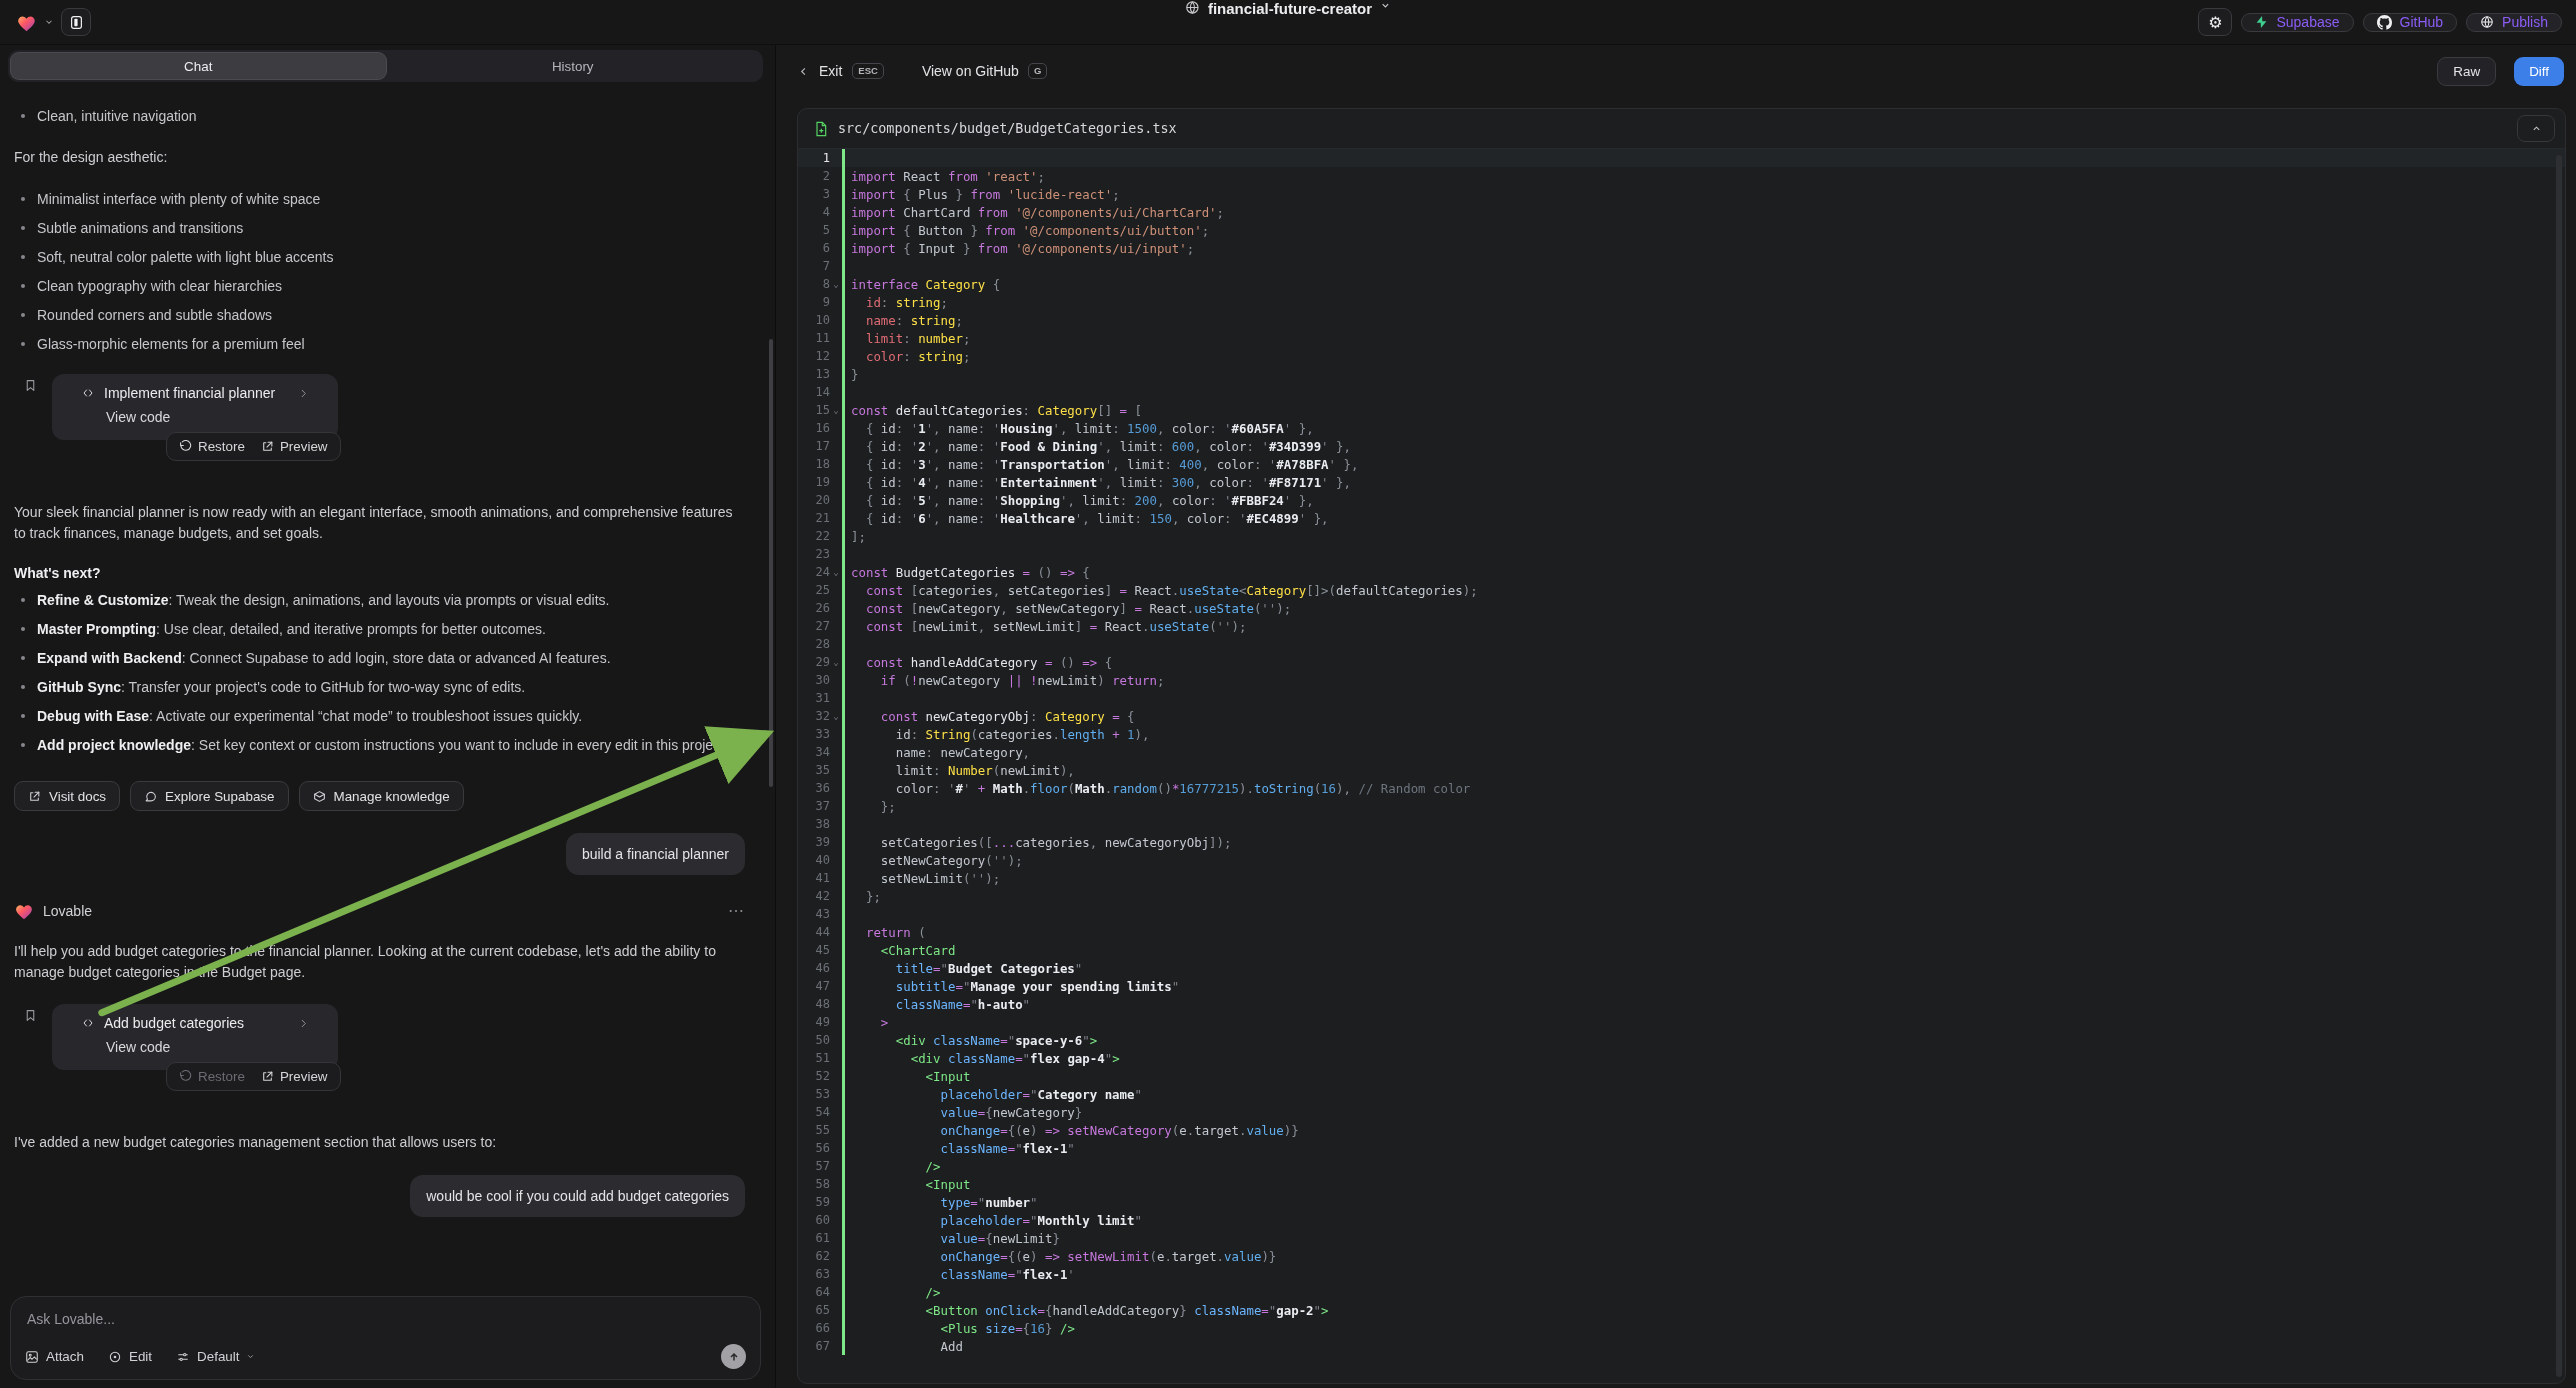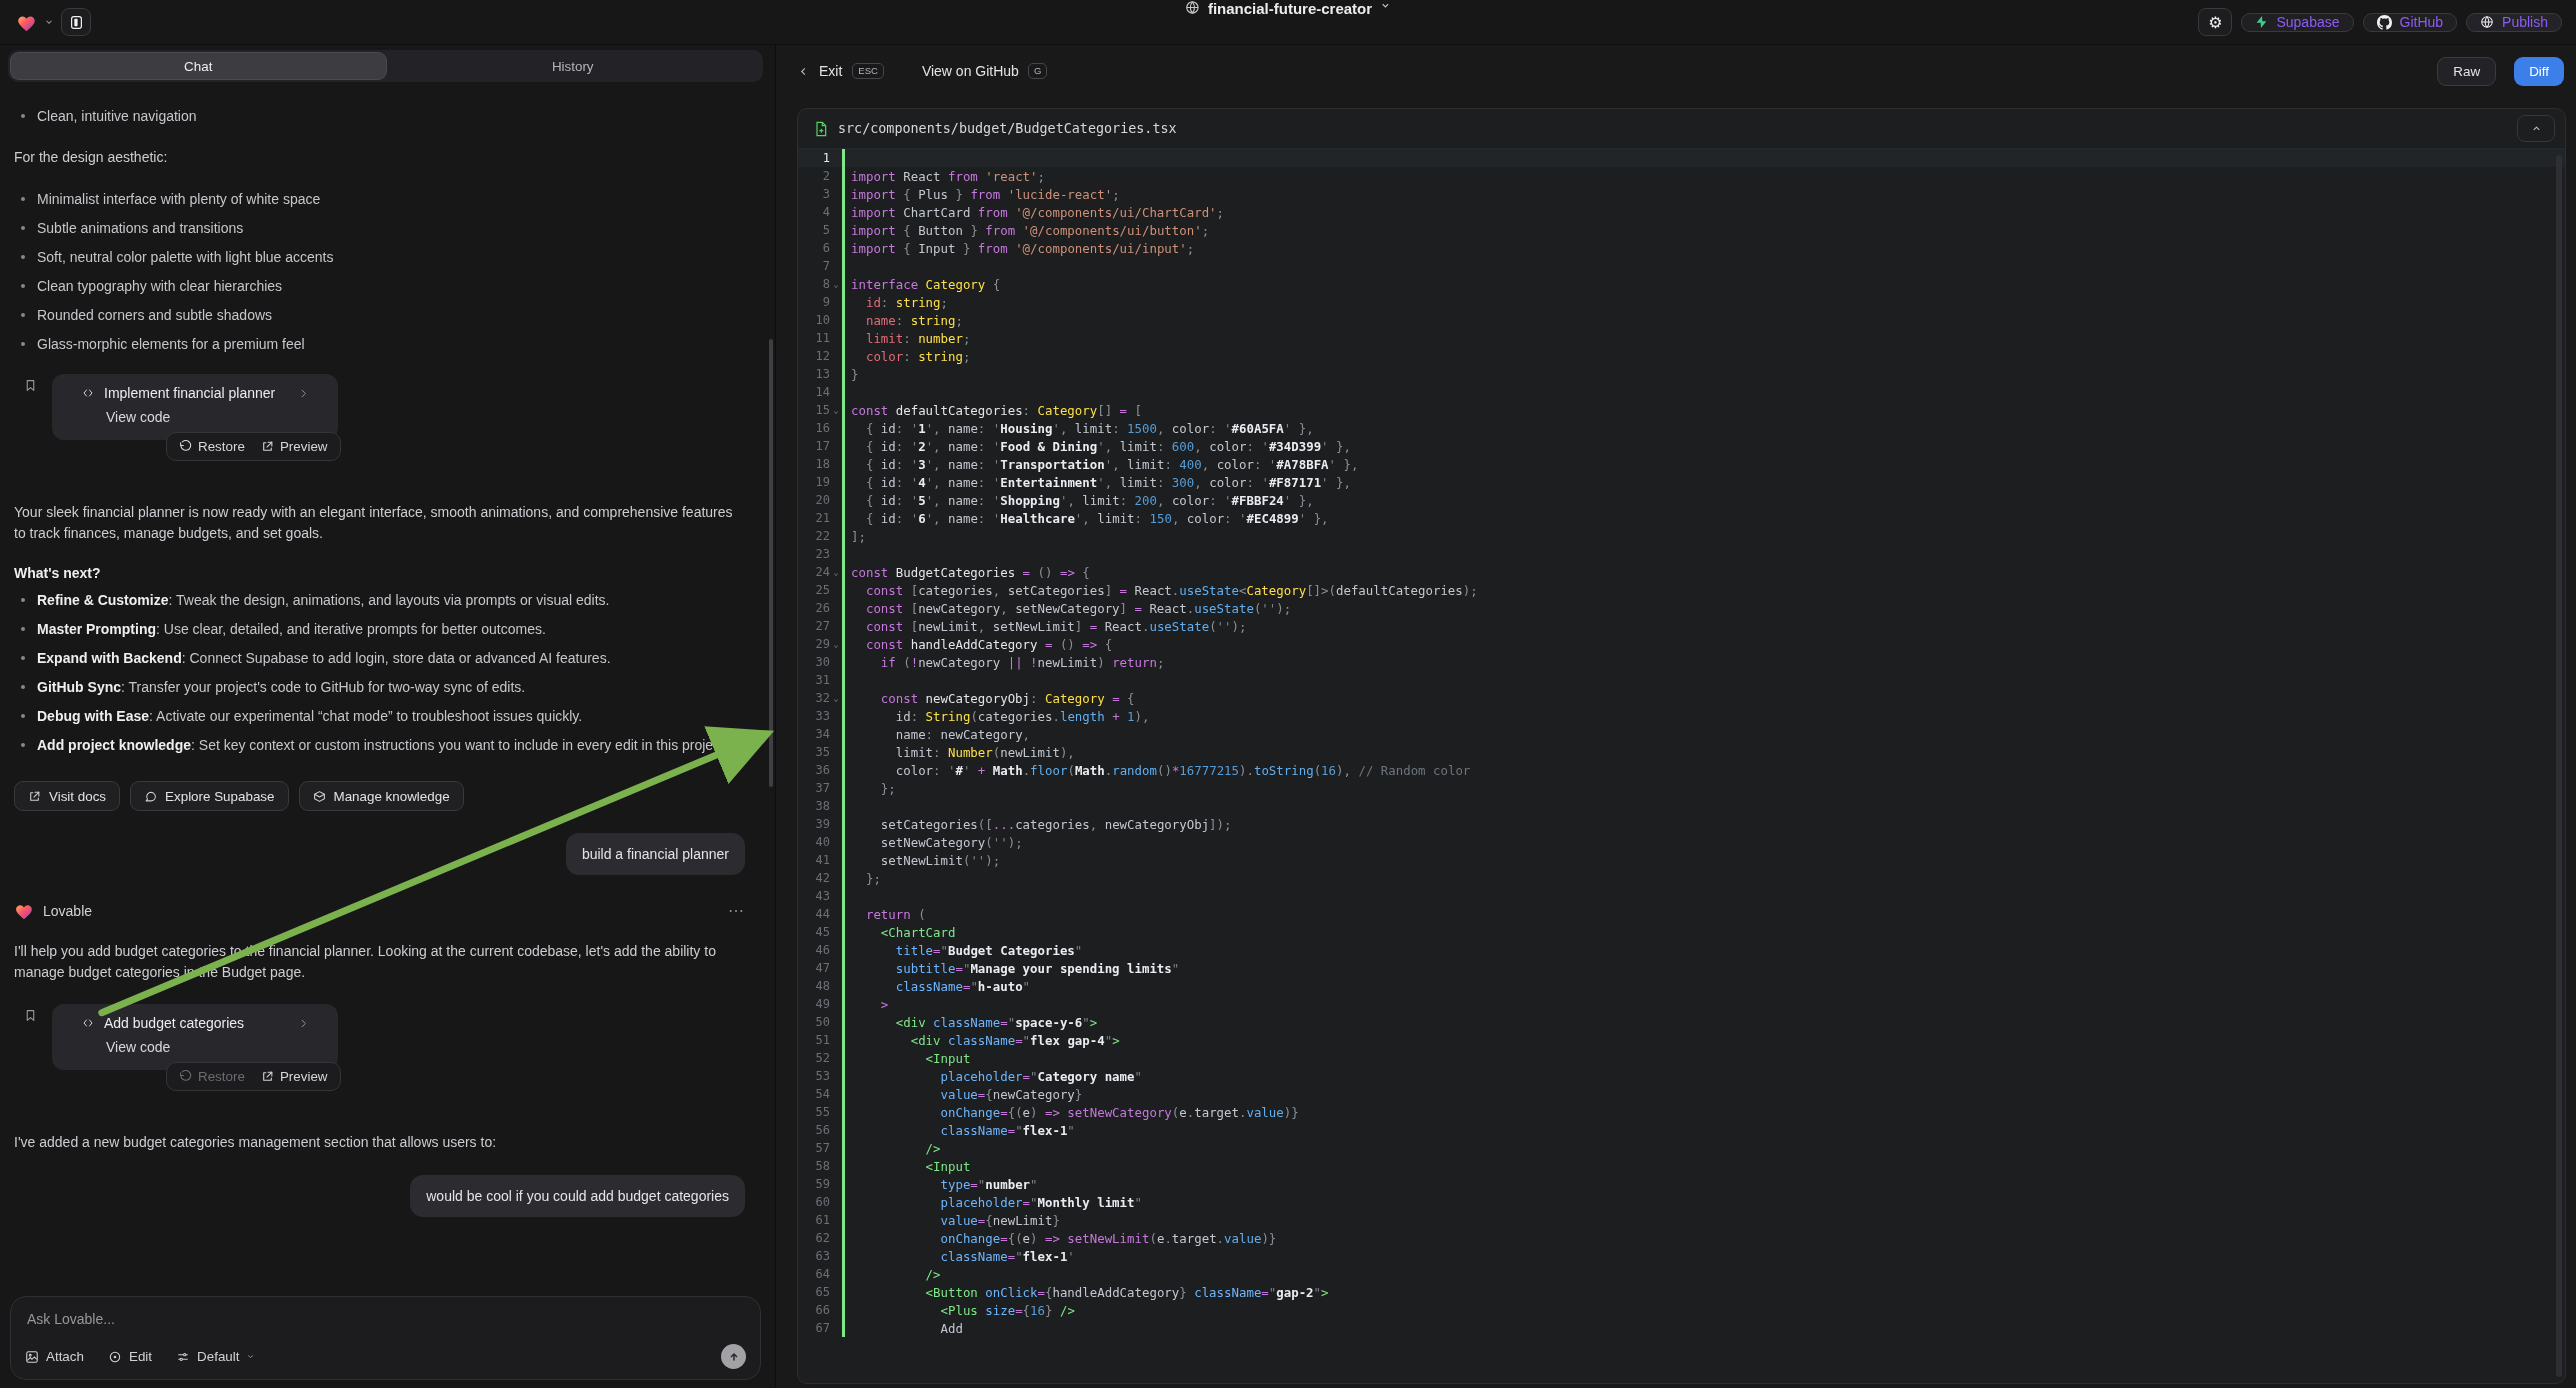--- a/index.html
+++ b/index.html
@@ -64,21 +64,21 @@
   #composer .ctr{position:absolute;left:14px;right:14px;bottom:10px;display:flex;align-items:center;gap:24px;
     font-size:13.4px;color:#d2d2d6}
   .ctl{display:flex;align-items:center;gap:7px;cursor:pointer}
   #send{margin-left:auto;width:25px;height:25px;border-radius:50%;background:#a2a2a6;
     display:flex;align-items:center;justify-content:center;cursor:pointer}
 
   
   #codepane{position:absolute;left:776px;top:45px;width:1800px;height:1343px;background:#19191a}
   #codehdr{position:absolute;left:0;right:0;top:0;height:52px;display:flex;align-items:center;
     padding:0 12px 0 22px;gap:10px;font-size:14px;color:#e3e3e6}
-  .kbd{font-size:9.5px;font-weight:400;color:#b5b5bc;border:1px solid #45454b;border-radius:5px;
+  .kbd{font-size:9.5px;font-weight:700;color:#b5b5bc;border:1px solid #45454b;border-radius:5px;
     padding:2px 5px;line-height:1}
   #vgh{margin-left:28px;display:flex;align-items:center;gap:9px}
   #rawbtn{margin-left:auto;height:29px;padding:0 15px;border-radius:9px;background:#232327;
     border:1px solid #3a3a3f;color:#e4e4e7;font-size:13.4px;display:flex;align-items:center;cursor:pointer}
   #diffbtn{height:29px;padding:0 15px;border-radius:9px;background:#3d7fe8;color:#fff;
     font-size:13.4px;display:flex;align-items:center;margin-left:8px;cursor:pointer}
   #codecardbig{position:absolute;left:21px;right:10px;top:63px;bottom:4px;background:#1d1e20;
     border:1px solid #2c2d30;border-radius:10px;overflow:hidden}
   #filebar{height:40px;display:flex;align-items:center;gap:10px;padding:0 10px 0 16px;
     border-bottom:1px solid #27282b}
@@ -439,20 +439,21 @@
         <div class="cl"><span class="lnc">18</span><span class="foldc"></span><span class="bar"></span><span class="codet"><span class="c-pu">  { </span><span class="c-d">id</span><span class="c-pu">: </span><span class="c-q">'</span><span class="c-w">3</span><span class="c-q">'</span><span class="c-pu">, </span><span class="c-d">name</span><span class="c-pu">: </span><span class="c-q">'</span><span class="c-w">Transportation</span><span class="c-q">'</span><span class="c-pu">, </span><span class="c-d">limit</span><span class="c-pu">: </span><span class="c-n">400</span><span class="c-pu">, </span><span class="c-d">color</span><span class="c-pu">: </span><span class="c-q">'</span><span class="c-w">#A78BFA</span><span class="c-q">'</span><span class="c-pu"> },</span></span></div>
         <div class="cl"><span class="lnc">19</span><span class="foldc"></span><span class="bar"></span><span class="codet"><span class="c-pu">  { </span><span class="c-d">id</span><span class="c-pu">: </span><span class="c-q">'</span><span class="c-w">4</span><span class="c-q">'</span><span class="c-pu">, </span><span class="c-d">name</span><span class="c-pu">: </span><span class="c-q">'</span><span class="c-w">Entertainment</span><span class="c-q">'</span><span class="c-pu">, </span><span class="c-d">limit</span><span class="c-pu">: </span><span class="c-n">300</span><span class="c-pu">, </span><span class="c-d">color</span><span class="c-pu">: </span><span class="c-q">'</span><span class="c-w">#F87171</span><span class="c-q">'</span><span class="c-pu"> },</span></span></div>
         <div class="cl"><span class="lnc">20</span><span class="foldc"></span><span class="bar"></span><span class="codet"><span class="c-pu">  { </span><span class="c-d">id</span><span class="c-pu">: </span><span class="c-q">'</span><span class="c-w">5</span><span class="c-q">'</span><span class="c-pu">, </span><span class="c-d">name</span><span class="c-pu">: </span><span class="c-q">'</span><span class="c-w">Shopping</span><span class="c-q">'</span><span class="c-pu">, </span><span class="c-d">limit</span><span class="c-pu">: </span><span class="c-n">200</span><span class="c-pu">, </span><span class="c-d">color</span><span class="c-pu">: </span><span class="c-q">'</span><span class="c-w">#FBBF24</span><span class="c-q">'</span><span class="c-pu"> },</span></span></div>
         <div class="cl"><span class="lnc">21</span><span class="foldc"></span><span class="bar"></span><span class="codet"><span class="c-pu">  { </span><span class="c-d">id</span><span class="c-pu">: </span><span class="c-q">'</span><span class="c-w">6</span><span class="c-q">'</span><span class="c-pu">, </span><span class="c-d">name</span><span class="c-pu">: </span><span class="c-q">'</span><span class="c-w">Healthcare</span><span class="c-q">'</span><span class="c-pu">, </span><span class="c-d">limit</span><span class="c-pu">: </span><span class="c-n">150</span><span class="c-pu">, </span><span class="c-d">color</span><span class="c-pu">: </span><span class="c-q">'</span><span class="c-w">#EC4899</span><span class="c-q">'</span><span class="c-pu"> },</span></span></div>
         <div class="cl"><span class="lnc">22</span><span class="foldc"></span><span class="bar"></span><span class="codet"><span class="c-pu">];</span></span></div>
         <div class="cl"><span class="lnc">23</span><span class="foldc"></span><span class="bar"></span><span class="codet"></span></div>
         <div class="cl"><span class="lnc">24</span><span class="foldc">⌄</span><span class="bar"></span><span class="codet"><span class="c-k">const</span><span class="c-fn"> BudgetCategories</span><span class="c-pu"> </span><span class="c-op">=</span><span class="c-pu"> () </span><span class="c-op">=&gt;</span><span class="c-pu"> {</span></span></div>
         <div class="cl"><span class="lnc">25</span><span class="foldc"></span><span class="bar"></span><span class="codet"><span class="c-k">  const</span><span class="c-pu"> [</span><span class="c-d">categories</span><span class="c-pu">, </span><span class="c-d">setCategories</span><span class="c-pu">] </span><span class="c-op">=</span><span class="c-d"> React</span><span class="c-pu">.</span><span class="c-m">useState</span><span class="c-pu">&lt;</span><span class="c-t">Category</span><span class="c-pu">[]&gt;(</span><span class="c-d">defaultCategories</span><span class="c-pu">);</span></span></div>
         <div class="cl"><span class="lnc">26</span><span class="foldc"></span><span class="bar"></span><span class="codet"><span class="c-k">  const</span><span class="c-pu"> [</span><span class="c-d">newCategory</span><span class="c-pu">, </span><span class="c-d">setNewCategory</span><span class="c-pu">] </span><span class="c-op">=</span><span class="c-d"> React</span><span class="c-pu">.</span><span class="c-m">useState</span><span class="c-pu">(</span><span class="c-q">''</span><span class="c-pu">);</span></span></div>
         <div class="cl"><span class="lnc">27</span><span class="foldc"></span><span class="bar"></span><span class="codet"><span class="c-k">  const</span><span class="c-pu"> [</span><span class="c-d">newLimit</span><span class="c-pu">, </span><span class="c-d">setNewLimit</span><span class="c-pu">] </span><span class="c-op">=</span><span class="c-d"> React</span><span class="c-pu">.</span><span class="c-m">useState</span><span class="c-pu">(</span><span class="c-q">''</span><span class="c-pu">);</span></span></div>
+        <div class="cl"><span class="lnc">28</span><span class="foldc"></span><span class="bar"></span><span class="codet"></span></div>
         <div class="cl"><span class="lnc">29</span><span class="foldc">⌄</span><span class="bar"></span><span class="codet"><span class="c-k">  const</span><span class="c-fn"> handleAddCategory</span><span class="c-pu"> </span><span class="c-op">=</span><span class="c-pu"> () </span><span class="c-op">=&gt;</span><span class="c-pu"> {</span></span></div>
         <div class="cl"><span class="lnc">30</span><span class="foldc"></span><span class="bar"></span><span class="codet"><span class="c-k">    if</span><span class="c-pu"> (</span><span class="c-op">!</span><span class="c-d">newCategory</span><span class="c-op"> || </span><span class="c-op">!</span><span class="c-d">newLimit</span><span class="c-pu">) </span><span class="c-k">return</span><span class="c-pu">;</span></span></div>
         <div class="cl"><span class="lnc">31</span><span class="foldc"></span><span class="bar"></span><span class="codet"></span></div>
         <div class="cl"><span class="lnc">32</span><span class="foldc">⌄</span><span class="bar"></span><span class="codet"><span class="c-k">    const</span><span class="c-fn"> newCategoryObj</span><span class="c-pu">: </span><span class="c-t">Category</span><span class="c-pu"> </span><span class="c-op">=</span><span class="c-pu"> {</span></span></div>
         <div class="cl"><span class="lnc">33</span><span class="foldc"></span><span class="bar"></span><span class="codet"><span class="c-d">      id</span><span class="c-pu">: </span><span class="c-t">String</span><span class="c-pu">(</span><span class="c-d">categories</span><span class="c-pu">.</span><span class="c-m">length</span><span class="c-op"> + </span><span class="c-n">1</span><span class="c-pu">),</span></span></div>
         <div class="cl"><span class="lnc">34</span><span class="foldc"></span><span class="bar"></span><span class="codet"><span class="c-d">      name</span><span class="c-pu">: </span><span class="c-d">newCategory</span><span class="c-pu">,</span></span></div>
         <div class="cl"><span class="lnc">35</span><span class="foldc"></span><span class="bar"></span><span class="codet"><span class="c-d">      limit</span><span class="c-pu">: </span><span class="c-t">Number</span><span class="c-pu">(</span><span class="c-d">newLimit</span><span class="c-pu">),</span></span></div>
         <div class="cl"><span class="lnc">36</span><span class="foldc"></span><span class="bar"></span><span class="codet"><span class="c-d">      color</span><span class="c-pu">: </span><span class="c-q">'</span><span class="c-w">#</span><span class="c-q">'</span><span class="c-op"> + </span><span class="c-w">Math</span><span class="c-pu">.</span><span class="c-m">floor</span><span class="c-pu">(</span><span class="c-w">Math</span><span class="c-pu">.</span><span class="c-m">random</span><span class="c-pu">()</span><span class="c-op">*</span><span class="c-n">16777215</span><span class="c-pu">).</span><span class="c-m">toString</span><span class="c-pu">(</span><span class="c-n">16</span><span class="c-pu">), </span><span class="c-c">// Random color</span></span></div>
         <div class="cl"><span class="lnc">37</span><span class="foldc"></span><span class="bar"></span><span class="codet"><span class="c-pu">    };</span></span></div>
         <div class="cl"><span class="lnc">38</span><span class="foldc"></span><span class="bar"></span><span class="codet"></span></div>

